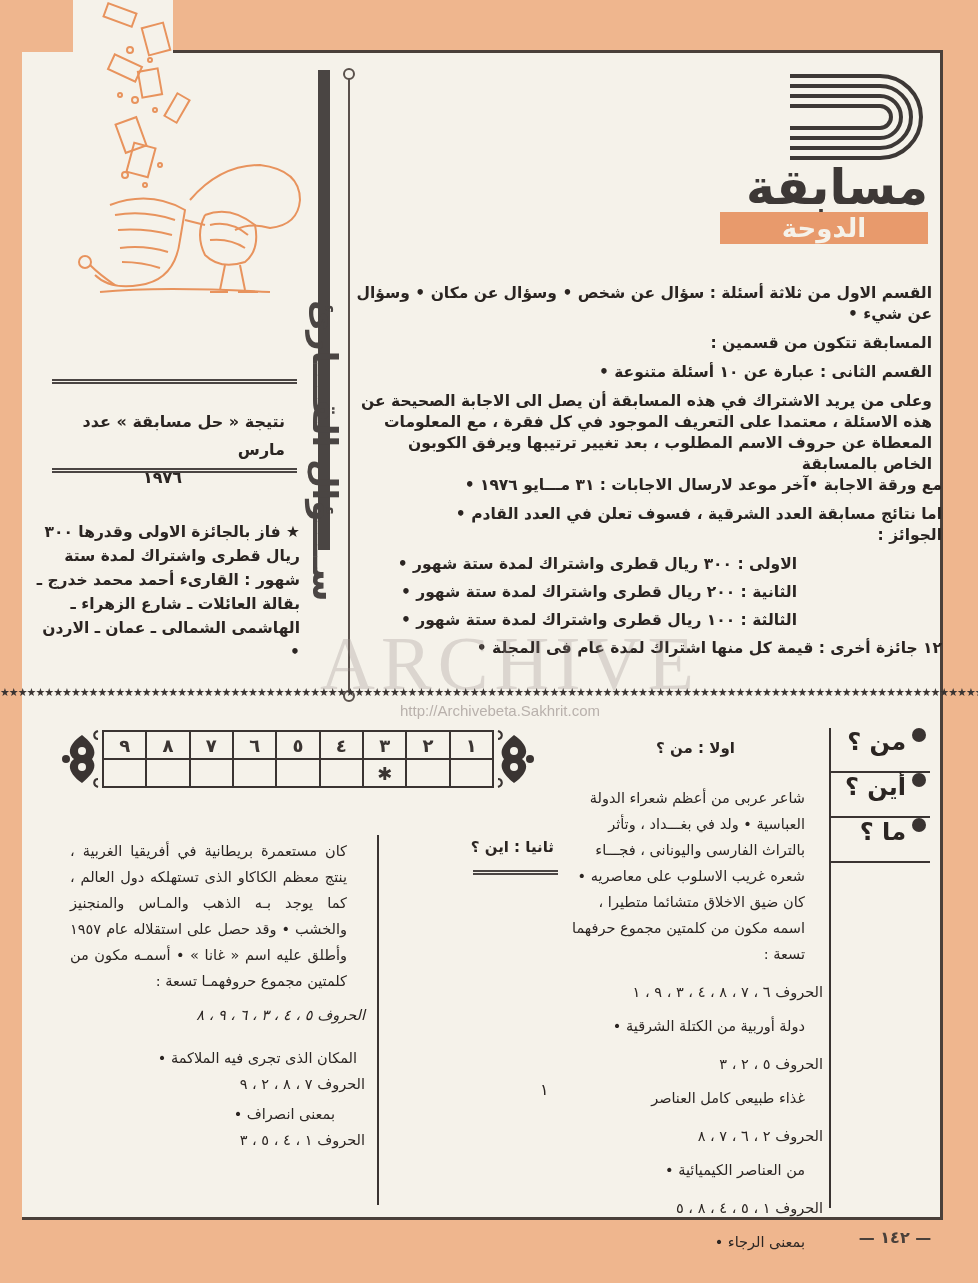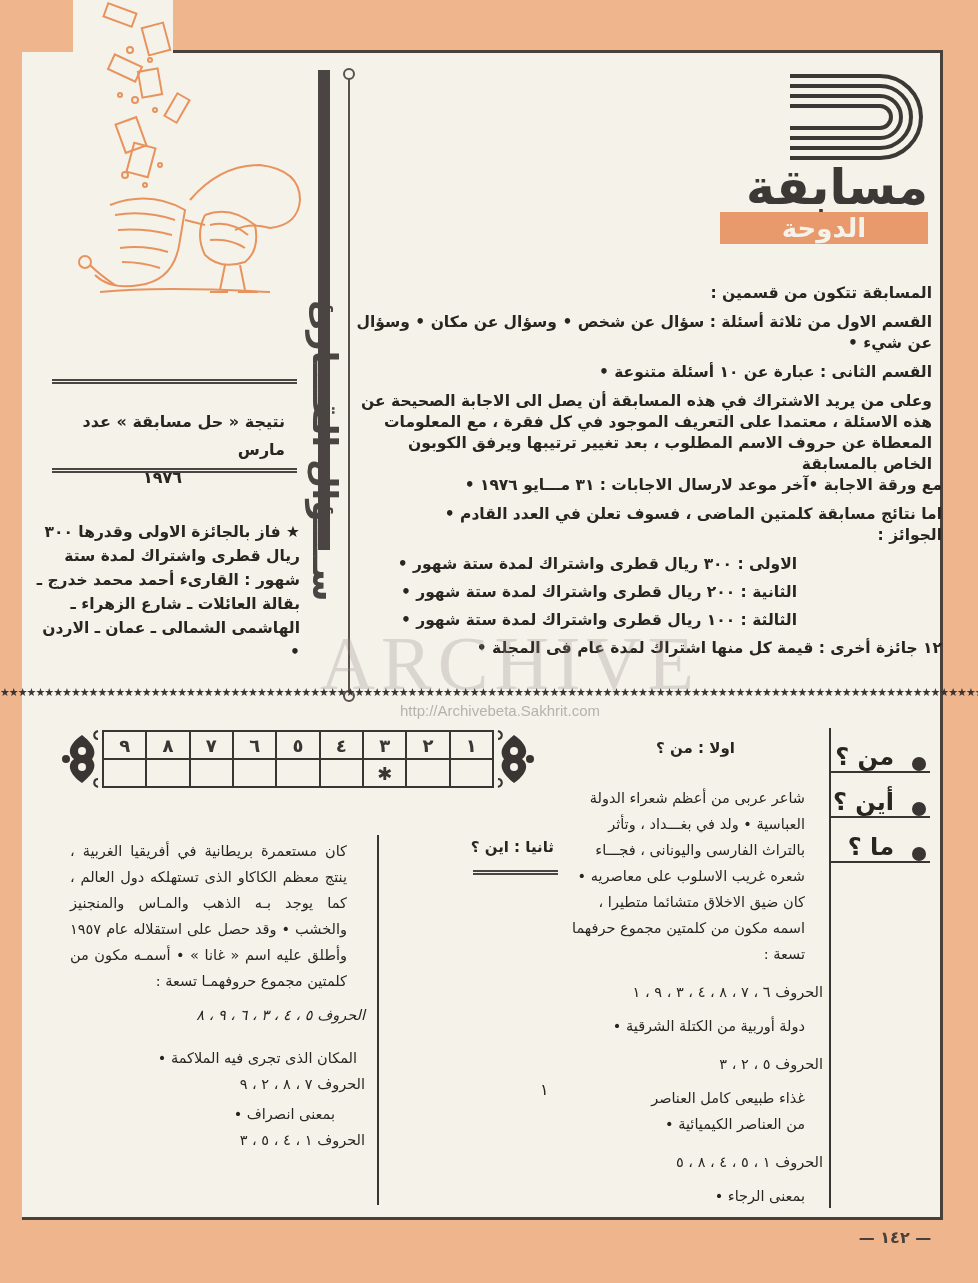--- a/index.html
+++ b/index.html
@@ -82,21 +82,21 @@
   }
 
   
   .grid-wrap { left: 62px; top: 729px; width: 472px; height: 60px; display: flex; align-items: center; }
   .orn { width: 40px; height: 60px; }
   .grid { border-collapse: collapse; width: 392px; height: 56px; }
   .grid td { border: 2px solid #3a3432; width: 43px; height: 28px; text-align: center; font-size: 18px; font-weight: bold; color: #3a3432; }
 
   
   .q-col { left: 830px; top: 728px; width: 100px; }
-  .q-item { display: flex; align-items: flex-end; justify-content: flex-end; height: 45px; border-bottom: 2px solid #3a3432; font-weight: bold; font-size: 24px; gap: 18px; padding-right: 4px; }
+  .q-item { display: flex; align-items: flex-start; justify-content: flex-end; height: 45px; border-bottom: 2px solid #3a3432; font-weight: bold; font-size: 24px; gap: 6px; padding-right: 4px; }
   .dot { width: 14px; height: 14px; border-radius: 50%; background: #3a3432; display: inline-block; }
   .q-vline { left: 829px; top: 728px; width: 2px; height: 480px; background: #3a3432; }
 
   
   .q1 { left: 568px; top: 735px; width: 255px; font-size: 14.5px; line-height: 26px; }
   .q1 .head, .q2 .head { font-weight: bold; font-size: 15px; text-align: center; margin-bottom: 24px; }
   .q1 .para { margin-bottom: 8px; margin-top: 12px; }
   .q1 .sub { padding-right: 18px; }
   .mid-vline { left: 377px; top: 835px; width: 2px; height: 370px; background: #3a3432; }
   .q2head { left: 383px; top: 838px; width: 175px; }
@@ -152,26 +152,26 @@
     <path d="M0 4 H90 A41 41 0 0 1 90 86 H0"></path>
     <path d="M0 14 H90 A31 31 0 0 1 90 76 H0"></path>
     <path d="M0 24 H90 A21 21 0 0 1 90 66 H0"></path>
     <path d="M0 34 H90 A11 11 0 0 1 90 56 H0"></path>
   </g>
 </svg>
 <div class="abs logo-text1 rtl">مسابقة</div>
 <div class="abs logo-text2 rtl">الدوحة</div>
 
 <div class="abs rules rtl">
+  <p class="indent">القسم الاول من ثلاثة أسئلة : سؤال عن شخص • وسؤال عن مكان • وسؤال عن شيء •</p>
   <p class="indent">المسابقة تتكون من قسمين :</p>
-  <p class="indent">القسم الاول من ثلاثة أسئلة : سؤال عن شخص • وسؤال عن مكان • وسؤال عن شيء •</p>
   <p class="indent">القسم الثانى : عبارة عن ١٠ أسئلة متنوعة •</p>
   <p class="indent tight">وعلى من يريد الاشتراك في هذه المسابقة أن يصل الى الاجابة الصحيحة عن هذه الاسئلة ، معتمدا على التعريف الموجود في كل فقرة ، مع المعلومات المعطاة عن حروف الاسم المطلوب ، بعد تغيير ترتيبها ويرفق الكوبون الخاص بالمسابقة</p>
   <p>مع ورقة الاجابة •آخر موعد لارسال الاجابات : ٣١ مـــايو ١٩٧٦ •</p>
-  <p class="tight">اما نتائج مسابقة كلمتين الماضى ، فسوف تعلن في العدد القادم •</p>
+  <p class="tight">اما نتائج مسابقة العدد الشرقية ، فسوف تعلن في العدد القادم •</p>
   <p>الجوائز :</p>
   <p class="prize">الاولى : ٣٠٠ ريال قطرى واشتراك لمدة ستة شهور •</p>
   <p class="prize">الثانية : ٢٠٠ ريال قطرى واشتراك لمدة ستة شهور •</p>
   <p class="prize">الثالثة : ١٠٠ ريال قطرى واشتراك لمدة ستة شهور •</p>
   <p class="tight">١٢ جائزة أخرى : قيمة كل منها اشتراك لمدة عام فى المجلة •</p>
 </div>
 
 <div class="abs rule2" style="left:52px; top:379px; width:245px;"></div>
 <div class="abs result-title rtl">
   <div style="text-align:right">نتيجة « حل مسابقة » عدد مارس</div>
@@ -252,20 +252,21 @@
   </div>
 </div>
 
 <div class="abs q1 rtl">
   <div class="head">اولا : من ؟</div>
   <div class="para sub">شاعر عربى من أعظم شعراء الدولة العباسية • ولد في بغـــداد ، وتأثر بالتراث الفارسى واليونانى ، فجـــاء شعره غريب الاسلوب على معاصريه • كان ضيق الاخلاق متشائما متطيرا ، اسمه مكون من كلمتين مجموع حرفهما تسعة :</div>
   <div class="para">الحروف ٦ ، ٧ ، ٨ ، ٤ ، ٣ ، ٩ ، ١</div>
   <div class="sub">دولة أوربية من الكتلة الشرقية •</div>
   <div class="para">الحروف ٥ ، ٢ ، ٣</div>
   <div class="sub">غذاء طبيعى كامل العناصر</div>
+  <div class="para">الحروف ٢ ، ٦ ، ٧ ، ٨</div>
   <div class="sub">من العناصر الكيميائية •</div>
   <div class="para">الحروف ١ ، ٥ ، ٤ ، ٨ ، ٥</div>
   <div class="sub">بمعنى الرجاء •</div>
 </div>
 <div class="abs stray-1">١</div>
 
 <div class="abs mid-vline"></div>
 <div class="abs q2head rtl">
   <div style="font-weight:bold; font-size:15px; text-align:right; padding-right:4px;">ثانيا : اين ؟</div>
   <div class="rule2" style="width:85px; margin-right:0; margin-left:auto; margin-top:14px;"></div>

